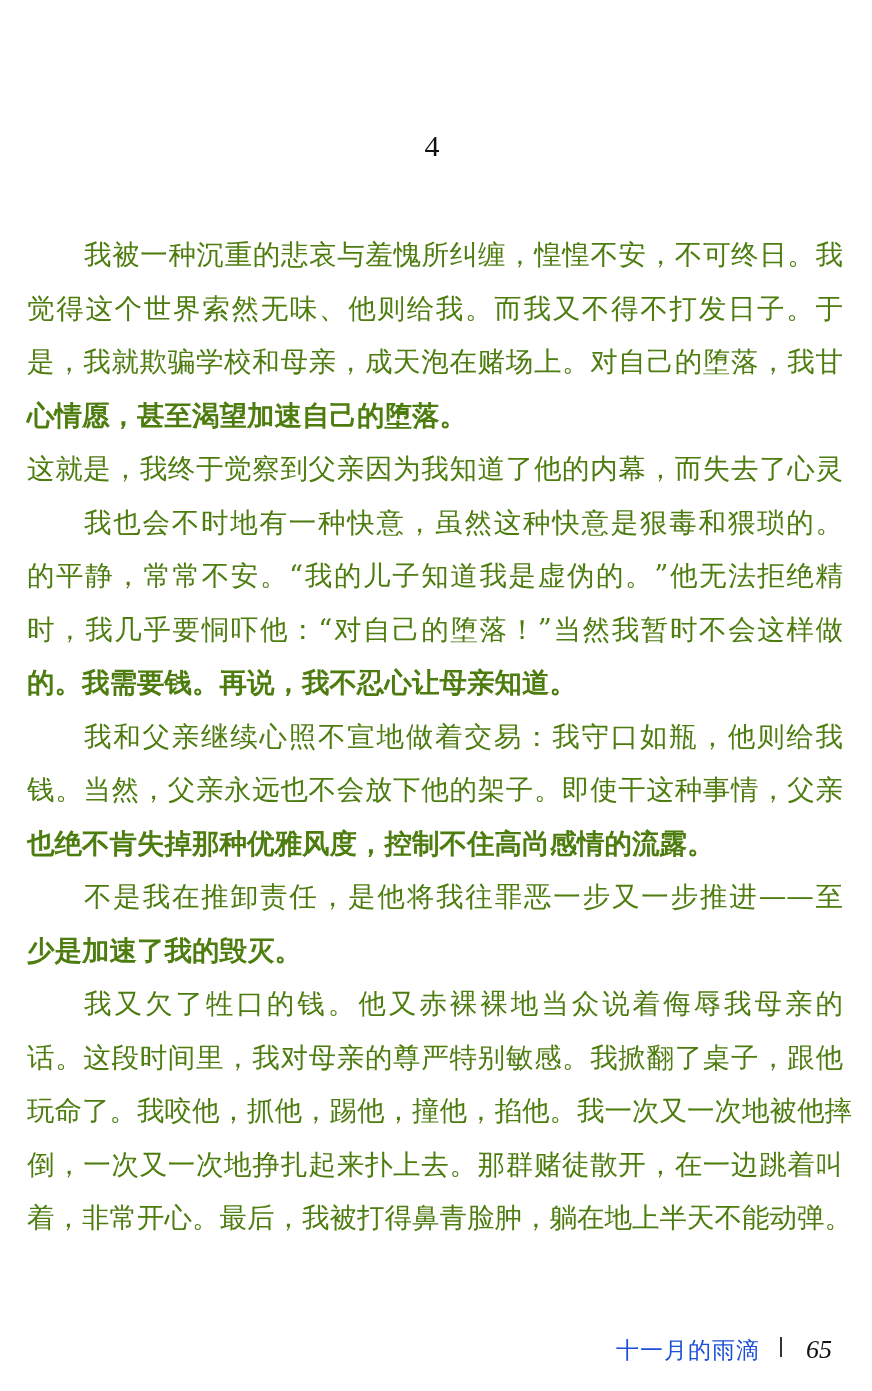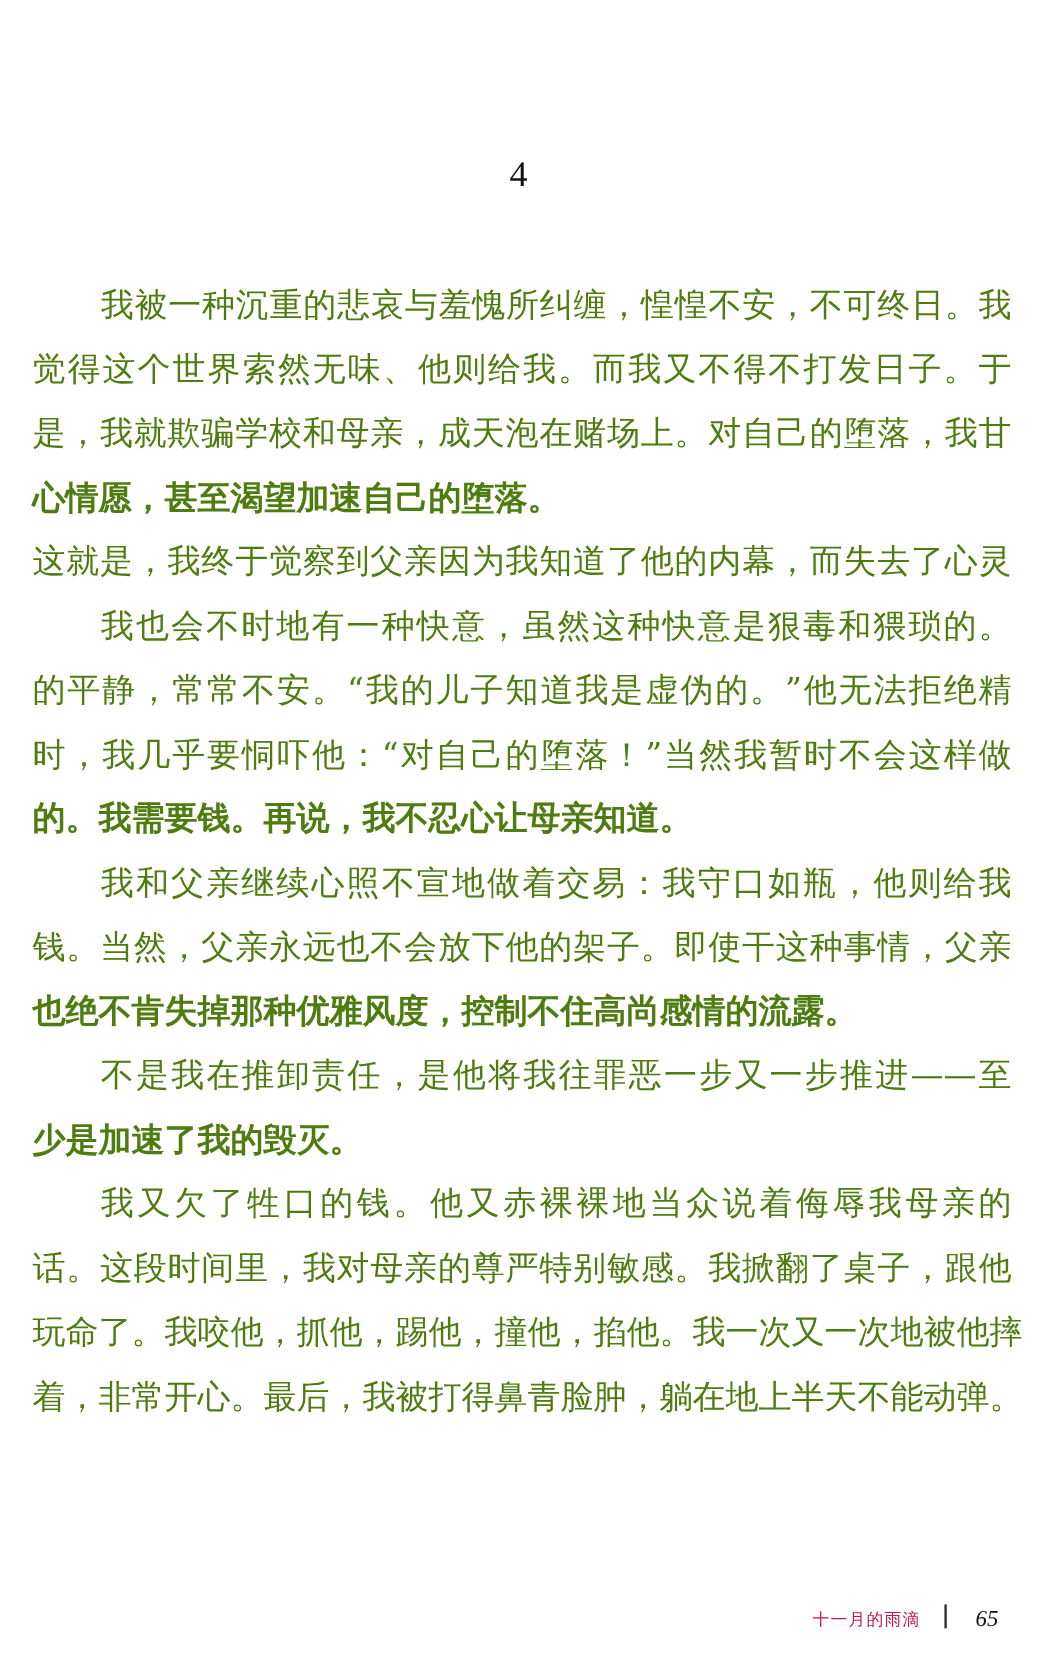--- a/index.html
+++ b/index.html
@@ -58,37 +58,37 @@
       position: absolute;
       top: 1330px;
       right: 40px;
       height: 40px;
       display: flex;
       align-items: center;
       color: #222;
     }
     .footer-title {
       font-family: "DejaVu Sans", "Liberation Sans", sans-serif;
-      font-size: 14px;
+      font-size: 23px;
       letter-spacing: 1px;
-      color: #be185d;
+      color: #1d4ed8;
     }
     .footer-sep {
       display: inline-block;
       width: 2px;
       height: 20px;
       background: #333;
       margin: 0 24px 0 20px;
       position: relative;
       top: -3px;
     }
     .footer-page {
       font-family: "Liberation Serif", "DejaVu Serif", serif;
       font-style: italic;
-      font-size: 19px;
+      font-size: 26px;
       color: #111;
     }
   </style>
 </head>
 <body>
 
 <div class="page">
   <div class="section-number">4</div>
 
   <div class="body-text">
@@ -116,20 +116,21 @@
 
     <div class="paragraph">
       <div class="line indent">不是我在推卸责任，是他将我往罪恶一步又一步推进——至</div>
       <div class="line last">少是加速了我的毁灭。</div>
     </div>
 
     <div class="paragraph">
       <div class="line indent">我又欠了牲口的钱。他又赤裸裸地当众说着侮辱我母亲的</div>
       <div class="line">话。这段时间里，我对母亲的尊严特别敏感。我掀翻了桌子，跟他</div>
       <div class="line">玩命了。我咬他，抓他，踢他，撞他，掐他。我一次又一次地被他摔</div>
+      <div class="line">倒，一次又一次地挣扎起来扑上去。那群赌徒散开，在一边跳着叫</div>
       <div class="line">着，非常开心。最后，我被打得鼻青脸肿，躺在地上半天不能动弹。</div>
     </div>
   </div>
 
   <div class="footer">
     <span class="footer-title">十一月的雨滴</span>
     <span class="footer-sep"></span>
     <span class="footer-page">65</span>
   </div>
 </div>

